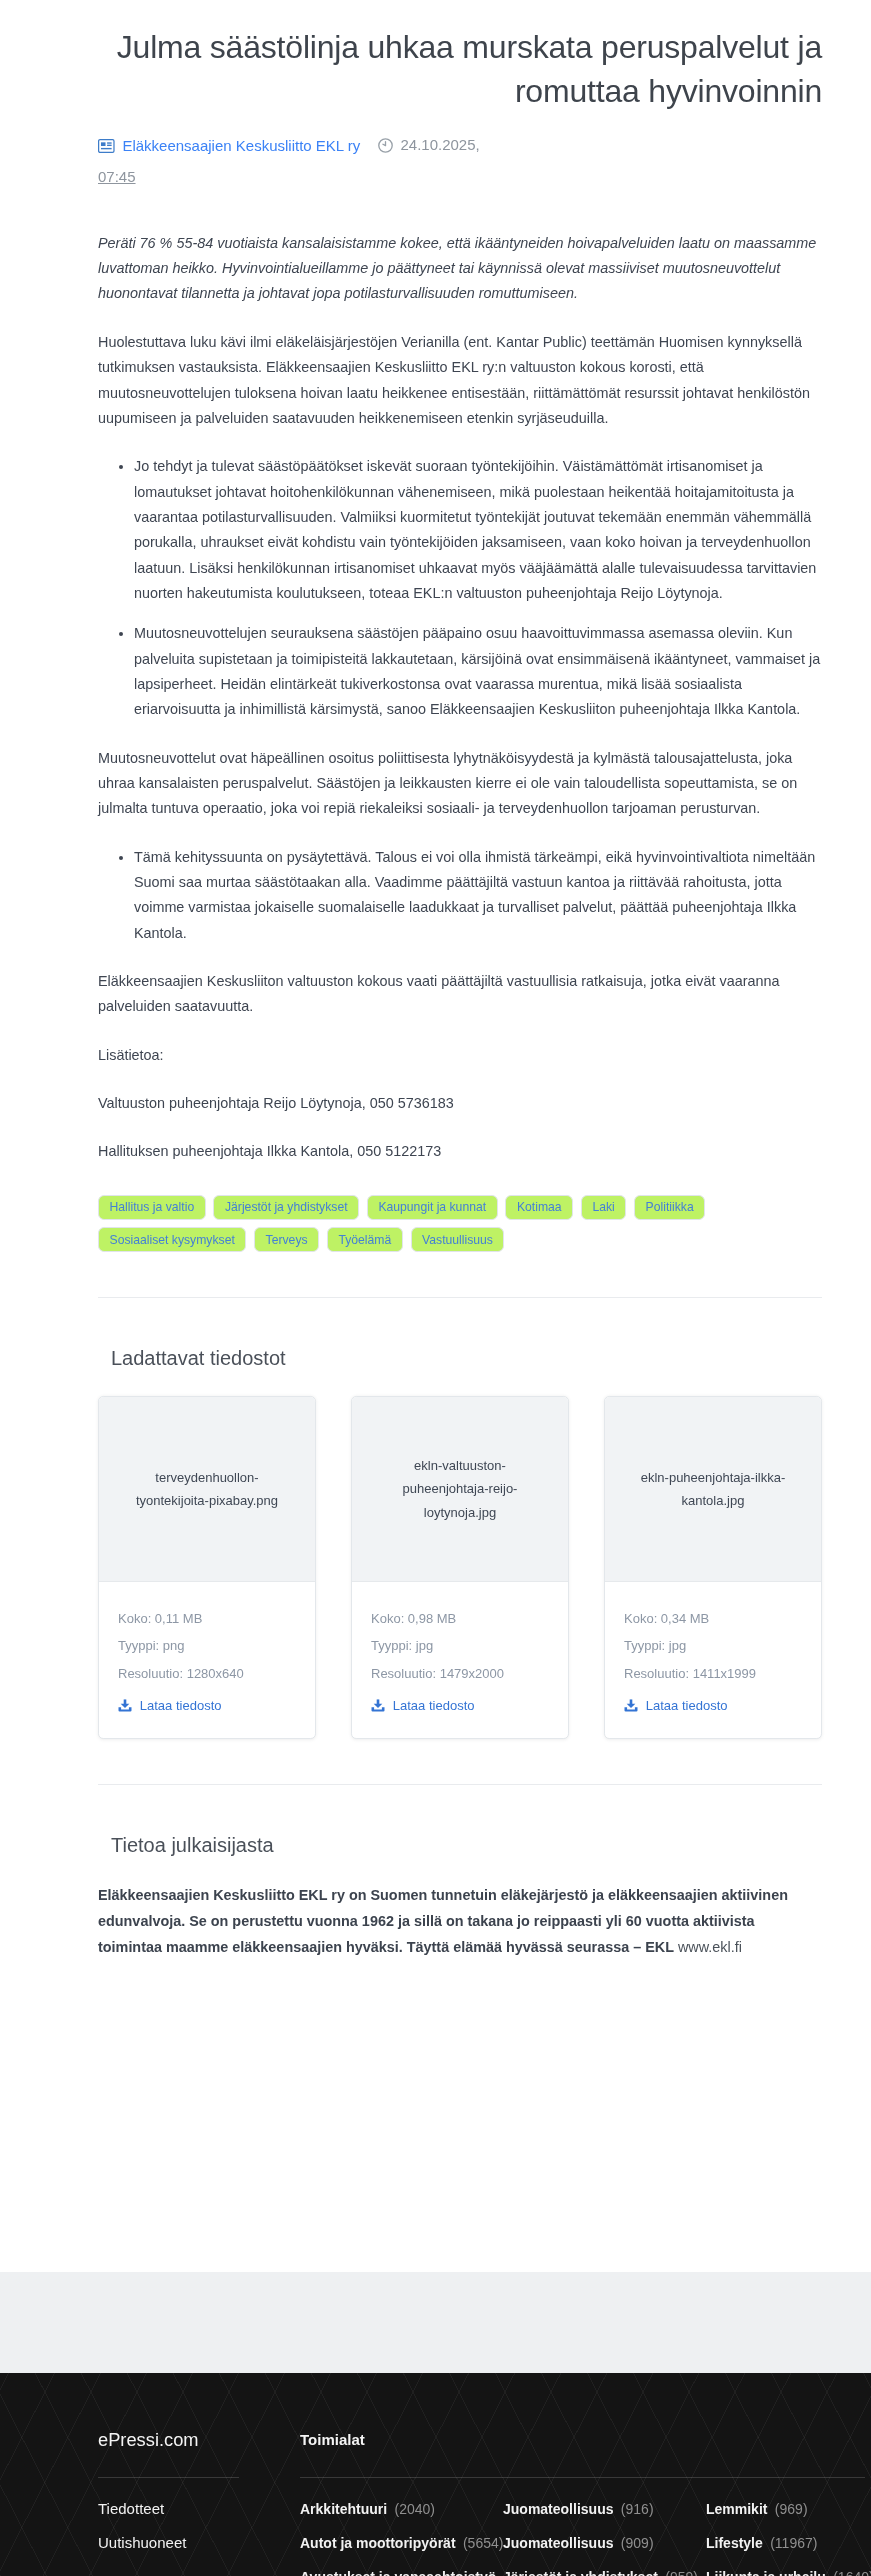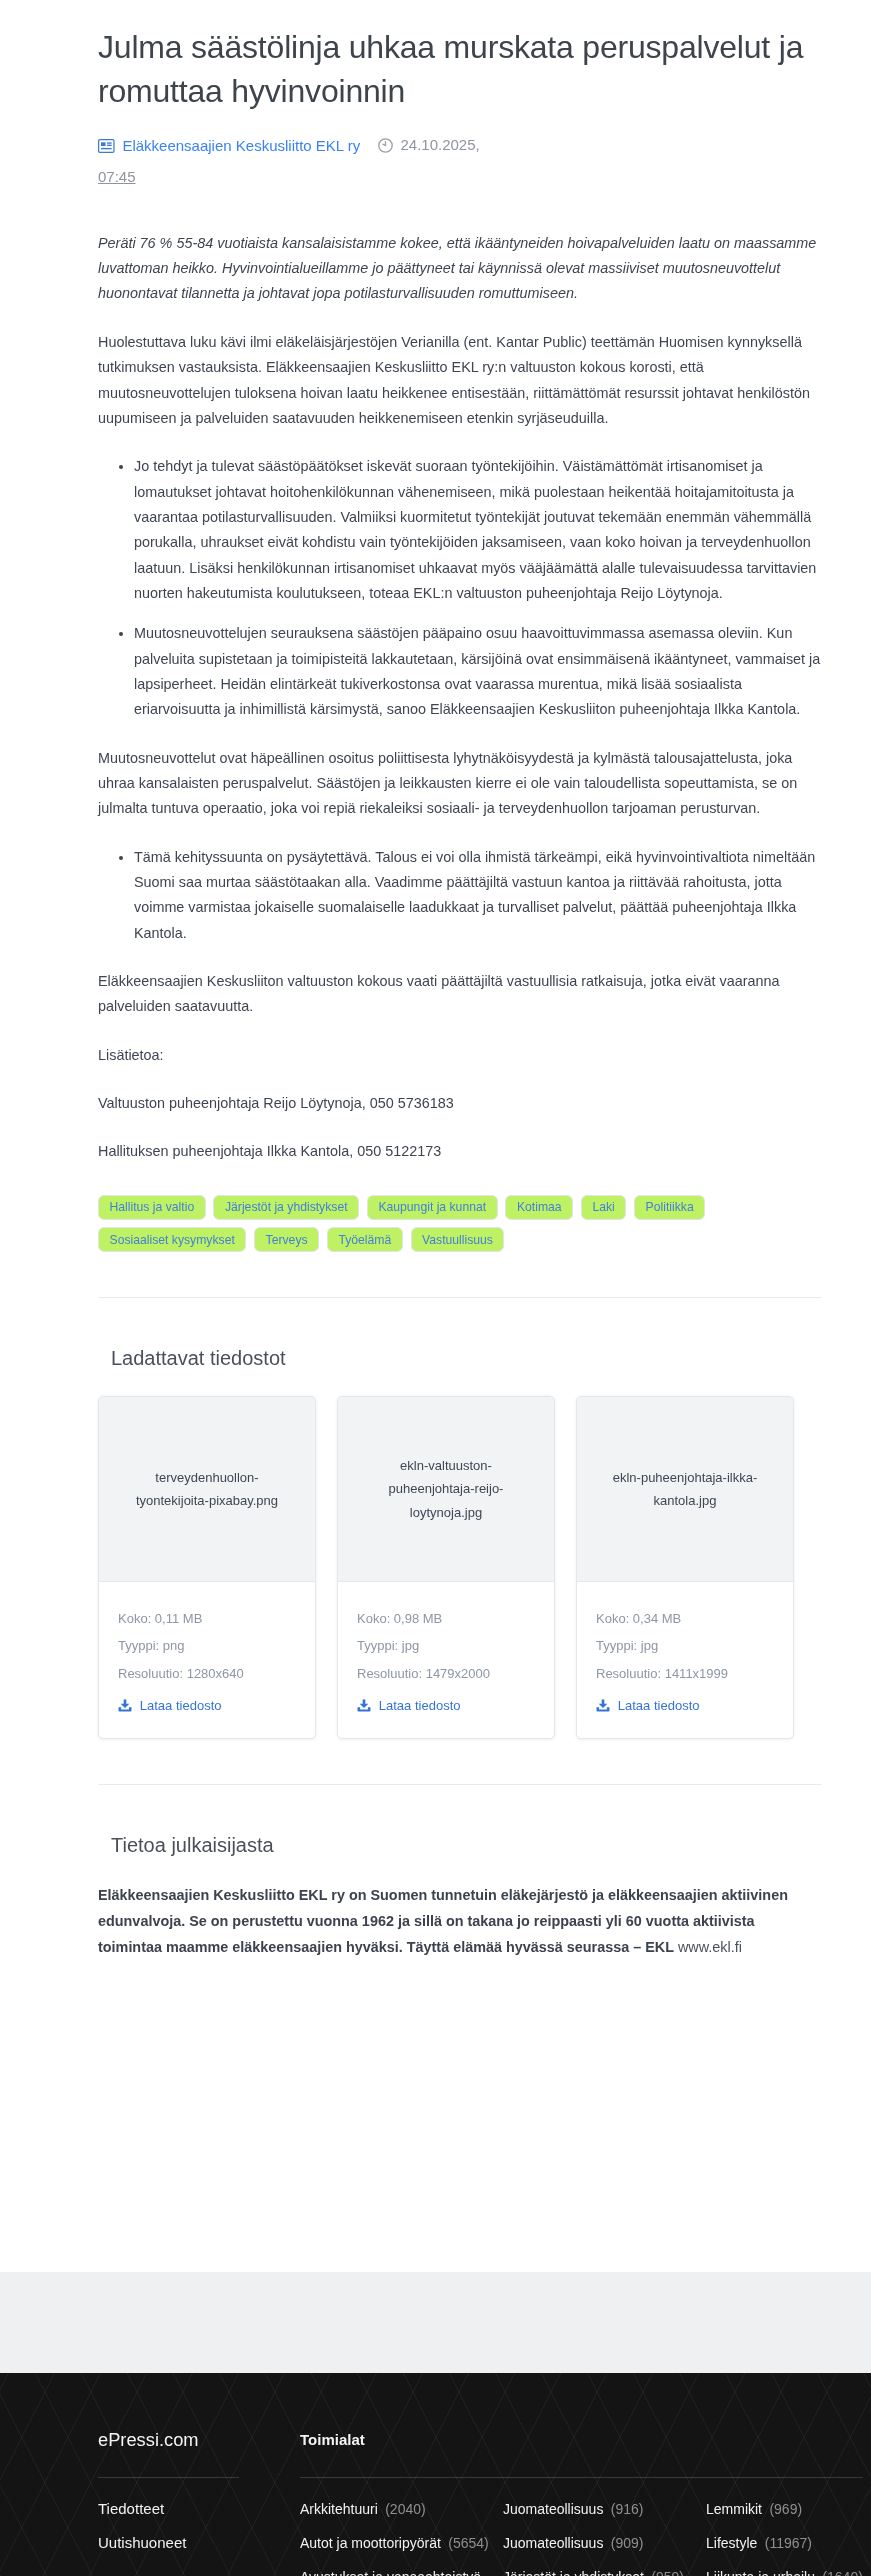--- a/index.html
+++ b/index.html
@@ -1,42 +1,42 @@
 <!DOCTYPE html>
 <html style="font-size:14px"><head>
 <meta charset="utf-8">
 <style>
   html,body{margin:0;padding:0;}
   body{width:872px;background:#fff;font-family:"Liberation Sans","DejaVu Sans",sans-serif;}
   .page{width:872px;height:2576px;display:flex;flex-direction:column;overflow:hidden;background:#fff;}
   .content{flex:1 1 auto;overflow:hidden;}
   .container{width:724px;margin-left:98px;}
 
-  h1{font-size:32px;font-weight:400;color:#3e444c;line-height:1.36;margin:26px 0 21px;letter-spacing:-0.2px;}
+  h1{font-size:32px;font-weight:400;color:#3e444c;line-height:1.36;margin:26px 0 21px;letter-spacing:-0.2px;text-align:right;}
 
   .meta{font-size:15px;line-height:1.5;}
   .meta .publisher{color:#3b82f6;text-decoration:none;display:inline-flex;align-items:center;gap:7.8px;}
   .meta .datetime{color:#8e959e;display:inline-flex;align-items:center;gap:7px;margin-left:14px;}
   .meta .time{display:block;color:#8e959e;margin-top:7px;text-decoration:underline;}
   .icon{display:inline-flex;align-items:center;}
 
   p,li{font-size:14.4px;line-height:1.76;color:#3e4551;}
   p{margin:0 0 23px;}
   .lead{font-style:italic;margin:42px 0 23px;}
   ul{margin:0 0 23px;padding-left:36px;}
   li{margin-bottom:15px;}
   li::marker{color:#3e4551;}
 
   .tags{display:flex;flex-wrap:wrap;gap:7.8px 7.8px;margin:30px 0 0;}
   .tag{border:0.9px solid #e0e4eb;border-radius:6.1px;padding:4.4px 10.5px;color:#4480d6;font-size:12.2px;background:#bef264;cursor:pointer;}
 
   hr.divider{border:none;border-top:0.9px solid #e9ebee;margin:45px 0 0;}
   h2{font-size:20px;font-weight:400;color:#4a5059;margin:49px 13px 26px;}
 
-  .cards{display:flex;gap:21px;}
+  .cards{display:flex;gap:35px;}
   .card{width:218px;border:0.9px solid #e3e7eb;border-radius:5.2px;box-shadow:0 0.9px 3.5px rgba(0,0,0,.07);background:#fff;overflow:hidden;box-sizing:border-box;flex:0 0 auto;}
   .card-top{background:#f1f3f5;height:185px;display:flex;align-items:center;justify-content:center;padding:0 28px;text-align:center;border-bottom:0.9px solid #e6e9ec;box-sizing:border-box;}
   .filename{font-size:13px;color:#3f4754;line-height:1.8;word-break:break-word;}
   .card-body{padding:23px 19px 23px;}
   .fmeta{color:#8d97a5;font-size:13px;line-height:2.1;}
   .download{display:inline-flex;align-items:center;gap:7.8px;color:#3474d4;font-size:13px;margin-top:11.3px;text-decoration:none;cursor:pointer;}
 
   .about{font-size:14.4px;line-height:1.78;color:#3c434e;margin-bottom:0;}
   .about .bold{font-weight:bold;}
   .about .site{font-weight:normal;color:#4a5159;text-decoration:none;}
@@ -53,21 +53,21 @@
   .fbrand{font-size:18.3px;line-height:26px;font-weight:400;color:#f4f4f4;}
   .fhead{font-size:15px;line-height:26px;font-weight:bold;color:#f4f4f4;}
   hr.frule{border:none;border-top:0.9px solid rgba(255,255,255,.16);margin:23.5px 0 0;}
   .fleft hr.frule{width:141px;margin-left:0;}
   .fright hr.frule{margin-right:8.7px;}
   .flinks{margin-top:20px;}
   .flink{display:block;color:#f2f2f2;font-size:15px;line-height:22px;margin-bottom:12.2px;text-decoration:none;cursor:pointer;}
   .industries{display:grid;grid-template-columns:203px 203px auto;margin-top:20px;}
   .ind-col{display:block;}
   .ind-item{display:block;color:#f2f2f2;font-size:14px;line-height:22px;margin-bottom:12.2px;text-decoration:none;cursor:pointer;white-space:nowrap;}
-  .ind-item .nm{font-weight:normal;}
+  .ind-item .nm{font-weight:bold;}
   .ind-item .count{color:#8f8f8f;font-weight:normal;margin-left:3.5px;}
 </style>
 </head>
 <body>
 
 <div class="page">
   <main class="content">
     <div class="container">
       <h1>Julma säästölinja uhkaa murskata peruspalvelut ja romuttaa hyvinvoinnin</h1>
 

